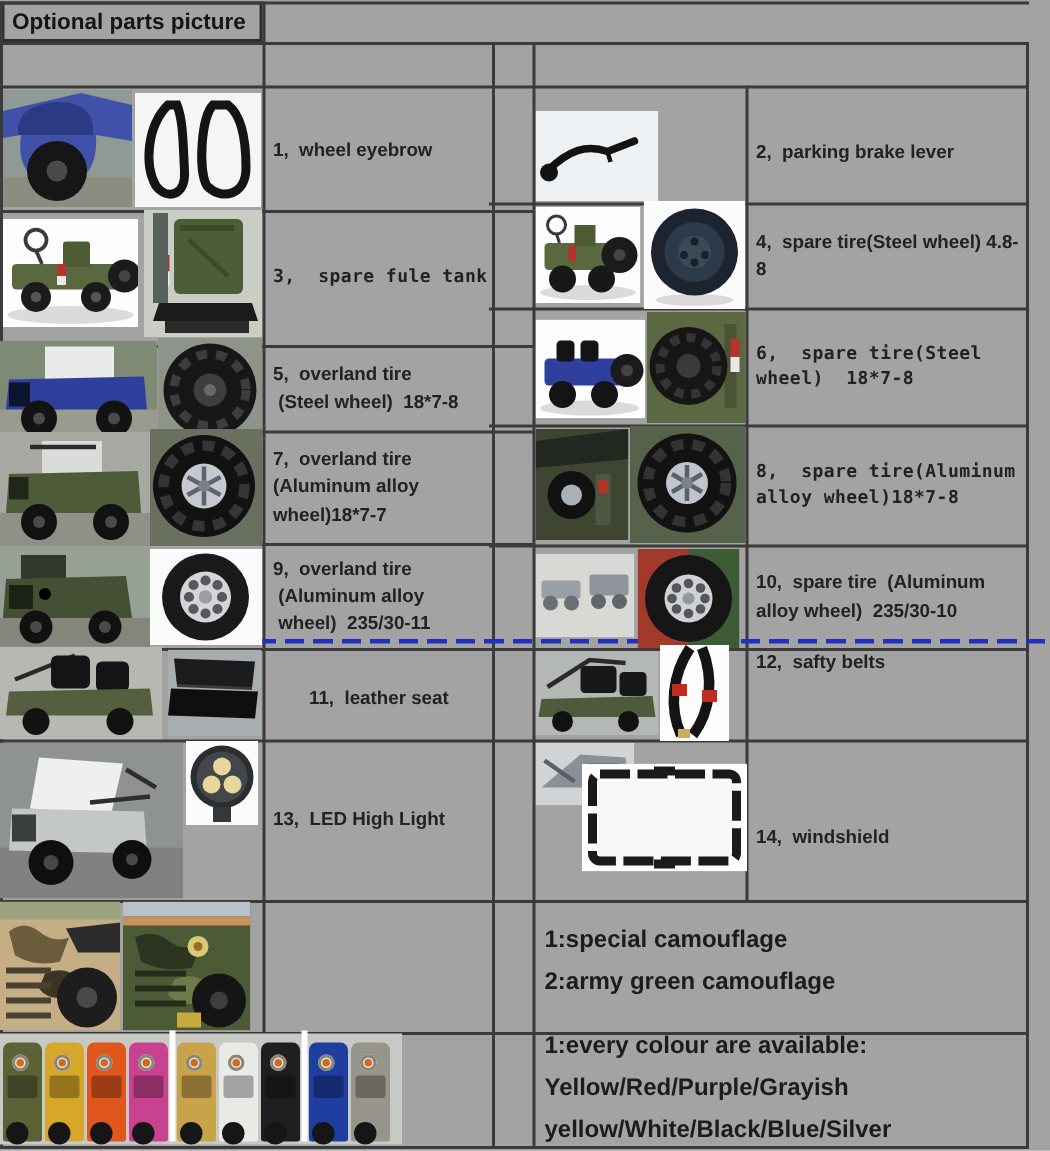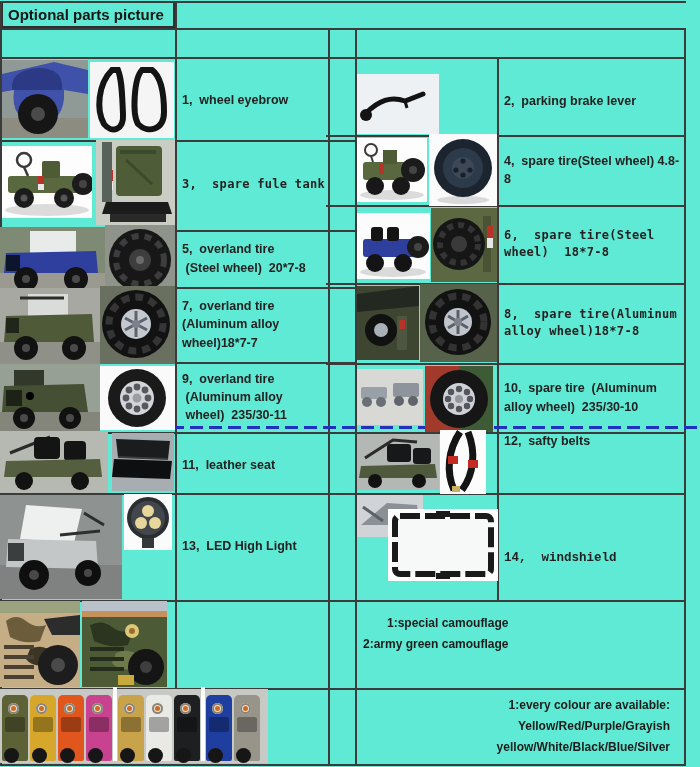--- a/index.html
+++ b/index.html
@@ -1,35 +1,35 @@
 <!DOCTYPE html>
 <html><head>
 <meta charset="utf-8">
 <style>
   html,body{margin:0;padding:0;}
-  #sheet{position:relative;width:700px;height:767px;background:#5eead4;overflow:hidden;
+  #sheet{position:relative;width:700px;height:767px;background:#a3a3a3;overflow:hidden;
          font-family:"Liberation Sans",sans-serif;}
   
   .hl,.vl{position:absolute;background:#3b3b3b;}
   .hl{height:2px;}
   .vl{width:2px;}
   .dashed-blue{position:absolute;left:0;top:426px;width:700px;height:3px;
      background:repeating-linear-gradient(90deg,#2130bd 0 13px,transparent 13px 19px);}
   
   .hdr{position:absolute;left:1px;top:1px;width:174px;height:27px;border:2px solid #2e2e2e;
        box-sizing:border-box;display:flex;align-items:center;padding-left:5px;
        font-weight:bold;font-size:15px;color:#151515;}
   
   .cell{position:absolute;display:flex;align-items:center;box-sizing:border-box;
         padding-left:5px;color:#222;white-space:pre-wrap;line-height:1.45;}
   .sans{font-family:"Liberation Sans",sans-serif;font-weight:bold;font-size:12.5px;}
   .mono{font-family:"DejaVu Sans Mono",monospace;font-weight:bold;font-size:12px;letter-spacing:.3px;}
   .lcell{left:177px;width:149px;}
   .rcell{left:499px;width:184px;}
-  .note{font-weight:bold;font-size:12px;color:#1c1c1c;line-height:1.75;text-align:right;}
+  .note{font-weight:bold;font-size:16px;color:#1c1c1c;line-height:1.75;}
   
   .ph{position:absolute;overflow:hidden;}
   .ph svg{display:block;width:100%;height:100%;}
   
   #strip{position:absolute;left:0;top:689px;width:268px;height:74px;background:#c7c9c4;
          display:flex;align-items:flex-end;padding:2px 1px;box-sizing:border-box;}
   .mini{position:relative;flex:0 0 26px;height:66px;margin:0 1px;border-radius:5px 5px 2px 2px;}
   .mini .g{position:absolute;top:22px;left:3px;right:3px;height:15px;background:rgba(0,0,0,.30);border-radius:2px;}
   .mini .hdl{position:absolute;top:8px;left:6px;width:11px;height:11px;background:#e8e4da;border-radius:50%;
              box-shadow:inset 0 0 0 2px #8a8578;}
@@ -512,40 +512,40 @@
       <rect width="110" height="72" fill="#fdfdfd"></rect>
       <rect x="7" y="7" width="96" height="58" rx="5" fill="#f7f8f8" stroke="#1a1a1a" stroke-width="6" stroke-dasharray="20 5"></rect>
       <rect x="48" y="2" width="14" height="6" fill="#1a1a1a"></rect>
         <rect x="48" y="64" width="14" height="6" fill="#1a1a1a"></rect>
     </svg>
   </div>
 
   <div class="cell lcell sans" style="top:57px;height:86px;">1,  wheel eyebrow</div>
   <div class="cell lcell mono" style="top:140px;height:90px;">3,  spare fule tank</div>
   <div class="cell lcell sans" style="top:230px;height:57px;">5,  overland tire
- (Steel wheel)  20*7-8</div>
+ (Steel wheel)  18*7-8</div>
   <div class="cell lcell sans" style="top:287px;height:75px;">7,  overland tire
 (Aluminum alloy
 wheel)18*7-7</div>
   <div class="cell lcell sans" style="top:362px;height:70px;">9,  overland tire
  (Aluminum alloy
  wheel)  235/30-11</div>
-  <div class="cell lcell sans" style="top:433px;height:64px;">11,  leather seat</div>
+  <div class="cell lcell sans" style="top:433px;height:64px;margin-left:24px;">11,  leather seat</div>
   <div class="cell lcell sans" style="top:493px;height:107px;">13,  LED High Light</div>
 
   <div class="cell rcell sans" style="top:57px;height:88px;">2,  parking brake lever</div>
   <div class="cell rcell sans" style="top:135px;height:70px;">4,  spare tire(Steel wheel) 4.8-
 8</div>
   <div class="cell rcell mono" style="top:205px;height:78px;">6,  spare tire(Steel
 wheel)  18*7-8</div>
   <div class="cell rcell mono" style="top:283px;height:80px;">8,  spare tire(Aluminum
 alloy wheel)18*7-8</div>
   <div class="cell rcell sans" style="top:363px;height:69px;">10,  spare tire  (Aluminum
 alloy wheel)  235/30-10</div>
   <div class="cell rcell sans" style="top:411px;height:60px;">12,  safty belts</div>
-  <div class="cell rcell sans" style="top:493px;height:130px;font-family:Liberation Mono, monospace;">14,  windshield</div>
+  <div class="cell rcell sans" style="top:493px;height:130px;">14,  windshield</div>
 
   <div class="cell note" style="left:358px;top:600px;width:326px;height:88px;align-items:flex-start;padding-top:13px;">1:special camouflage
 2:army green camouflage</div>
   <div class="cell note" style="left:358px;top:688px;width:312px;height:76px;">1:every colour are available:
 Yellow/Red/Purple/Grayish yellow/White/Black/Blue/Silver</div>
 
 </div>
 
 </body></html>

